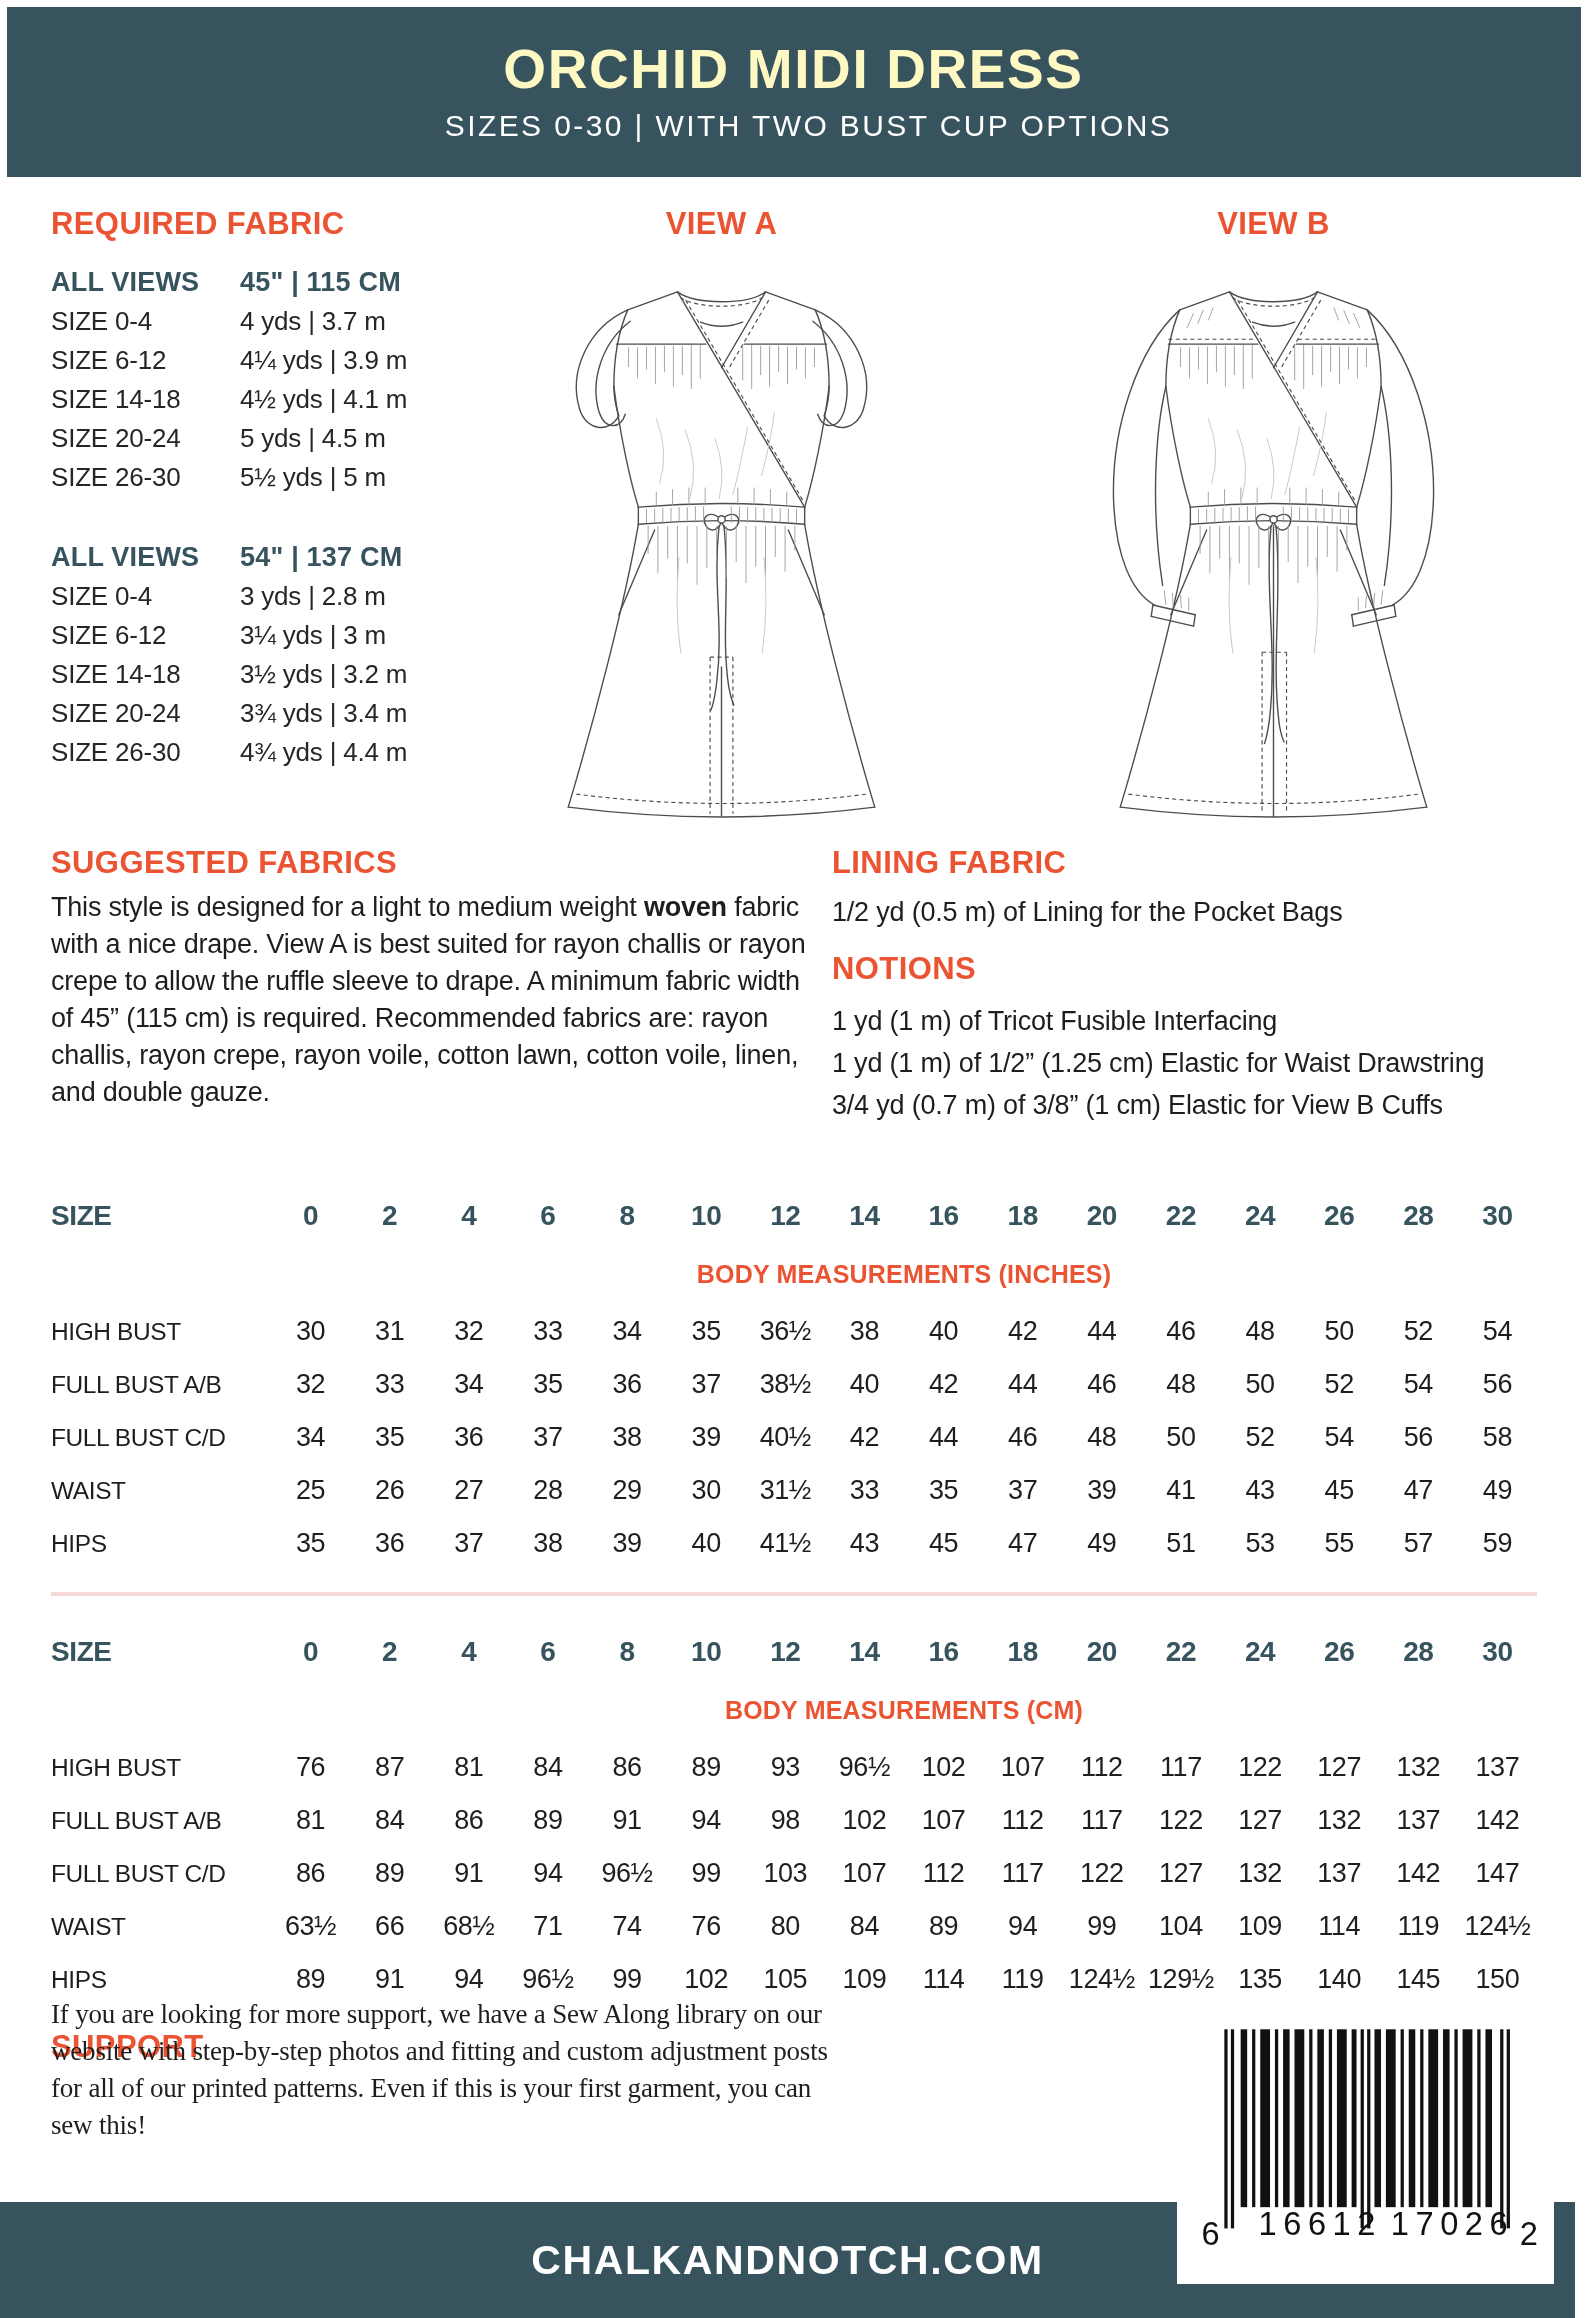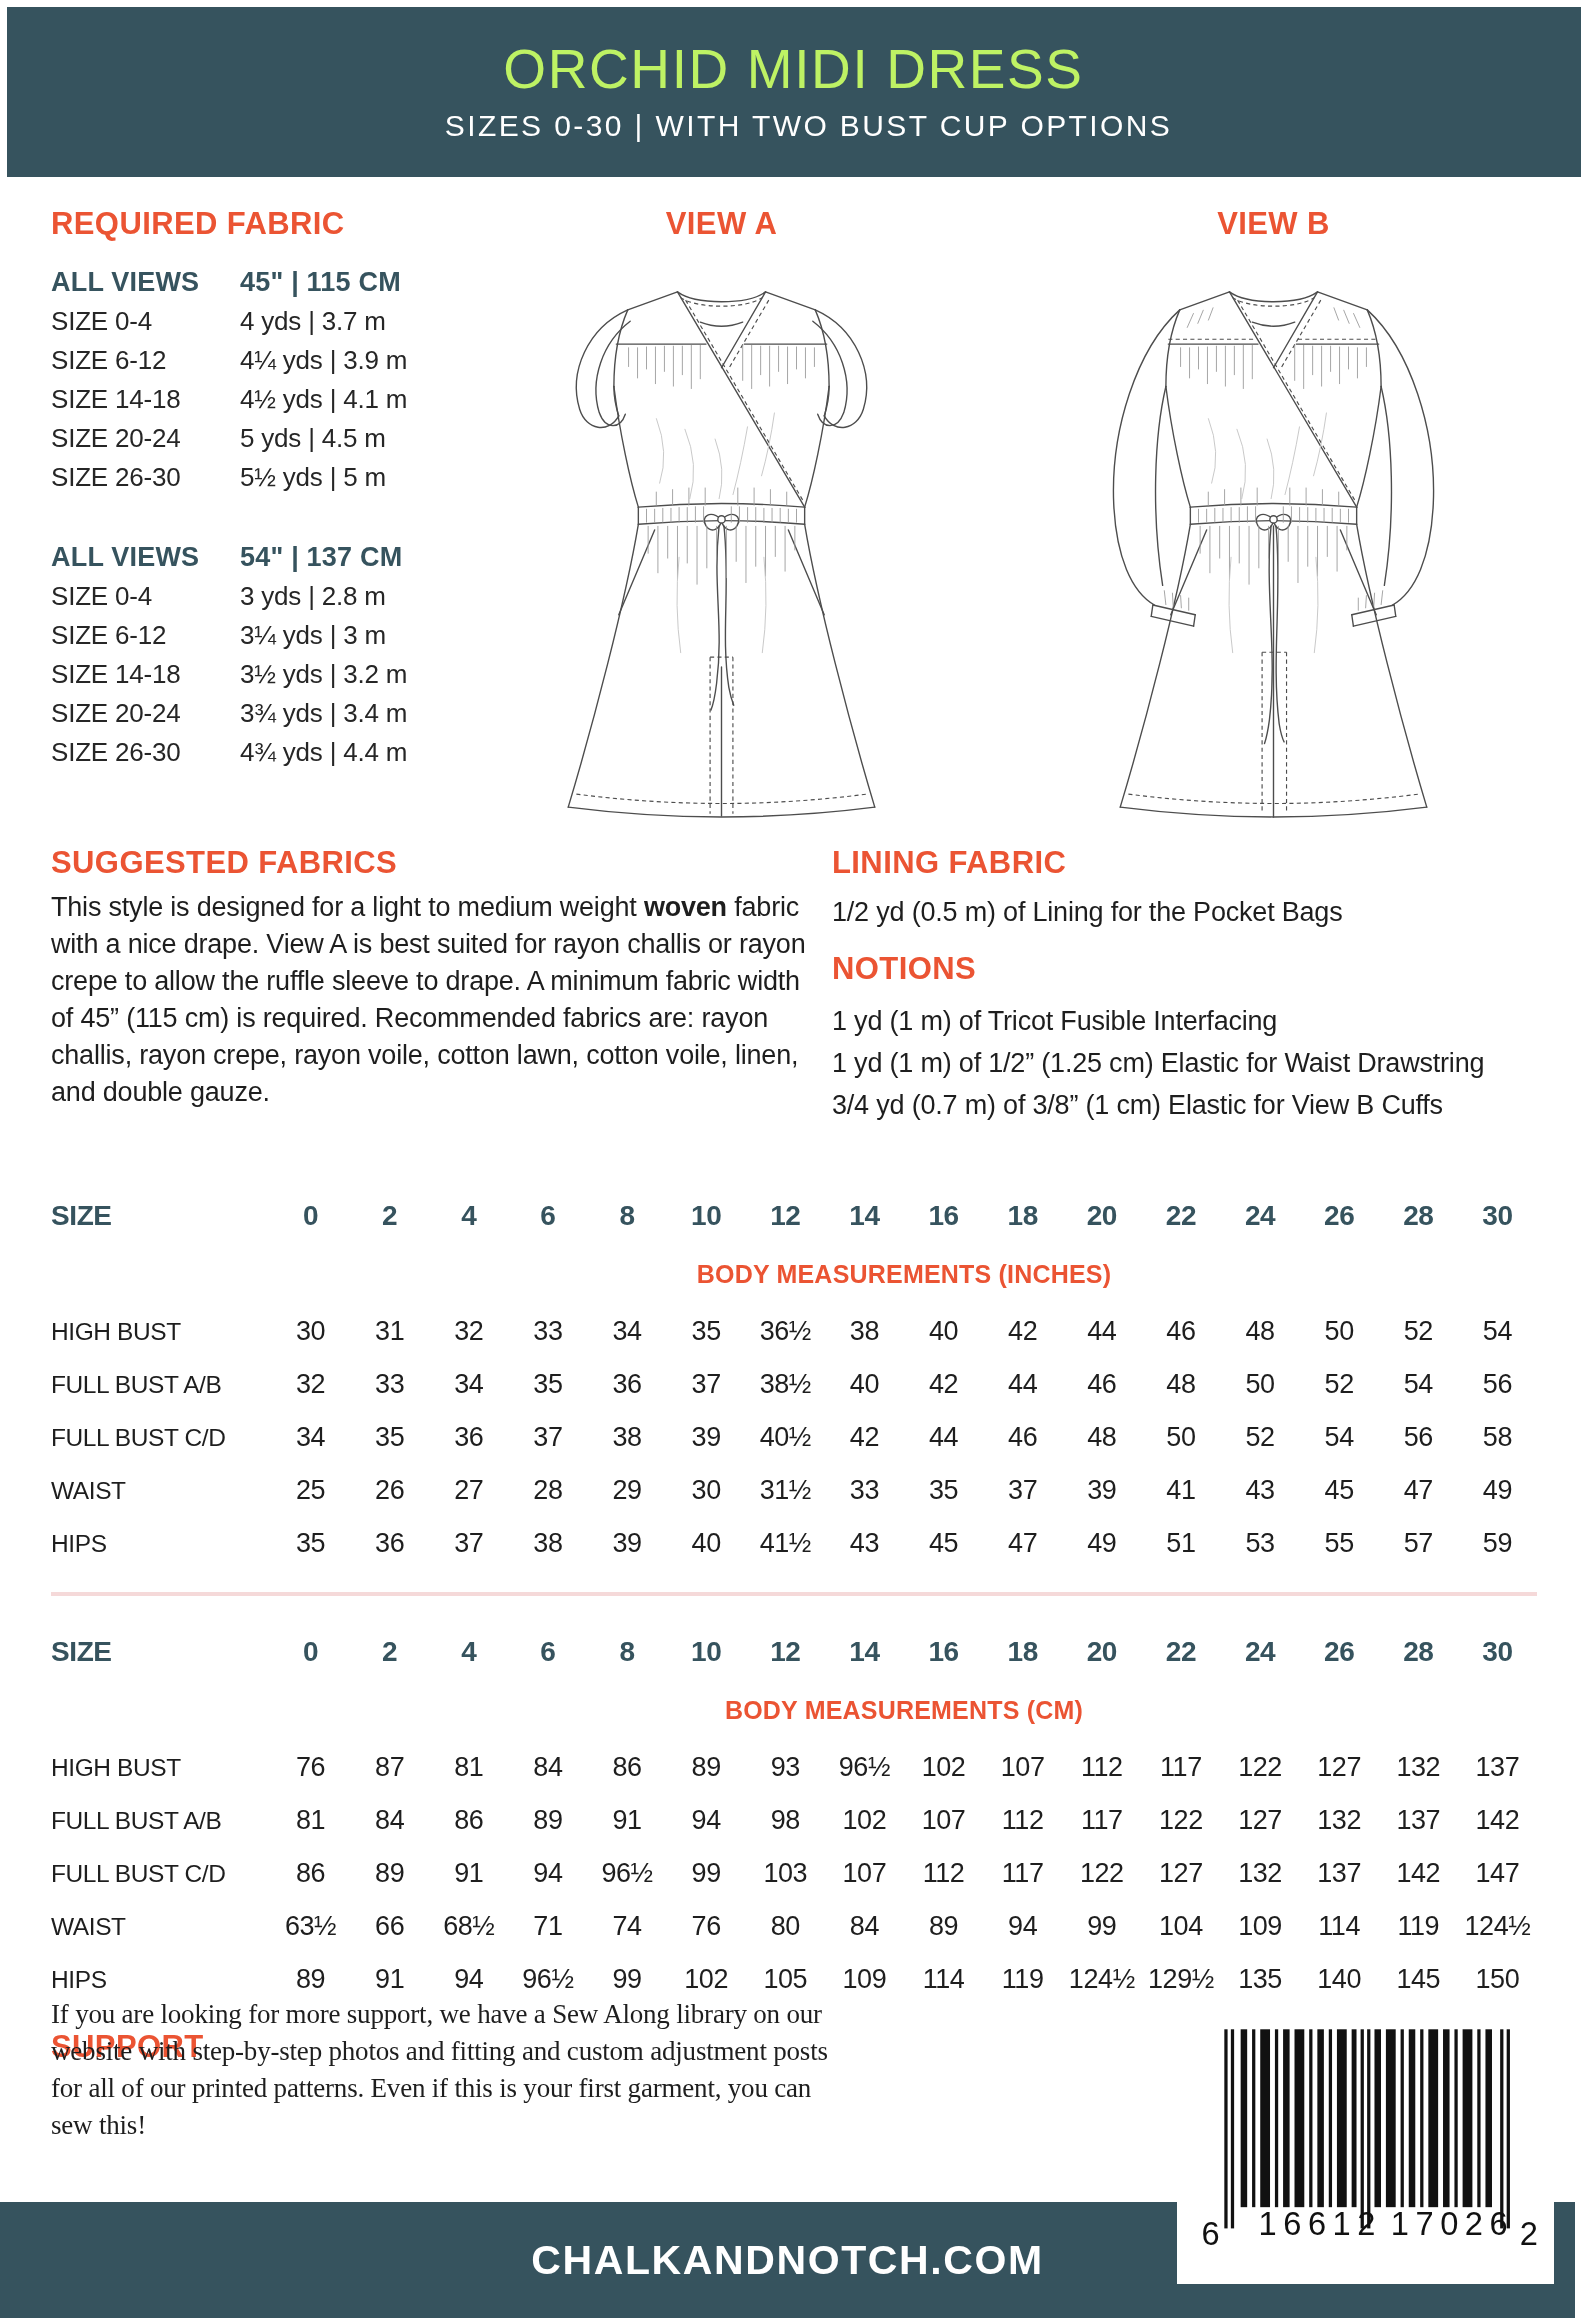--- a/index.html
+++ b/index.html
@@ -5,21 +5,21 @@
   :root{
     --teal:#36535E; --orange:#EB5433; --ink:#262626; --pink:#F5D9D9;
   }
   *{margin:0;padding:0;box-sizing:border-box;}
   body{background:#888;font-family:"Liberation Sans","DejaVu Sans",sans-serif;}
   .page{position:relative;width:1587px;height:2319px;background:#ffffff;margin:0 auto;overflow:hidden;color:var(--ink);}
 
   
   .header-band{position:absolute;left:6.5px;right:6.5px;top:6.5px;height:170px;background:var(--teal);
     display:flex;flex-direction:column;align-items:center;justify-content:center;gap:14.7px;}
-  .page-title{color:#bef264;font-size:55px;font-weight:normal;letter-spacing:1.6px;line-height:1;}
+  .page-title{color:#fef9c3;font-size:55px;font-weight:bold;letter-spacing:1.6px;line-height:1;}
   .page-subtitle{color:#fff;font-size:30px;letter-spacing:2.4px;line-height:1;margin-left:30px;}
 
   .orange-heading{color:var(--orange);font-weight:bold;font-size:31px;letter-spacing:0.4px;}
 
   
   .fabric-heading{position:absolute;left:51px;top:206px;}
   .fabric-table{position:absolute;left:51px;width:457px;}
   .fabric-table .frow{display:grid;grid-template-columns:189px auto;height:39px;align-items:center;}
   .fabric-table .fhead{color:var(--teal);font-weight:bold;font-size:27px;letter-spacing:0.2px;}
   .fabric-table .flabel{font-size:26px;letter-spacing:-0.2px;}

